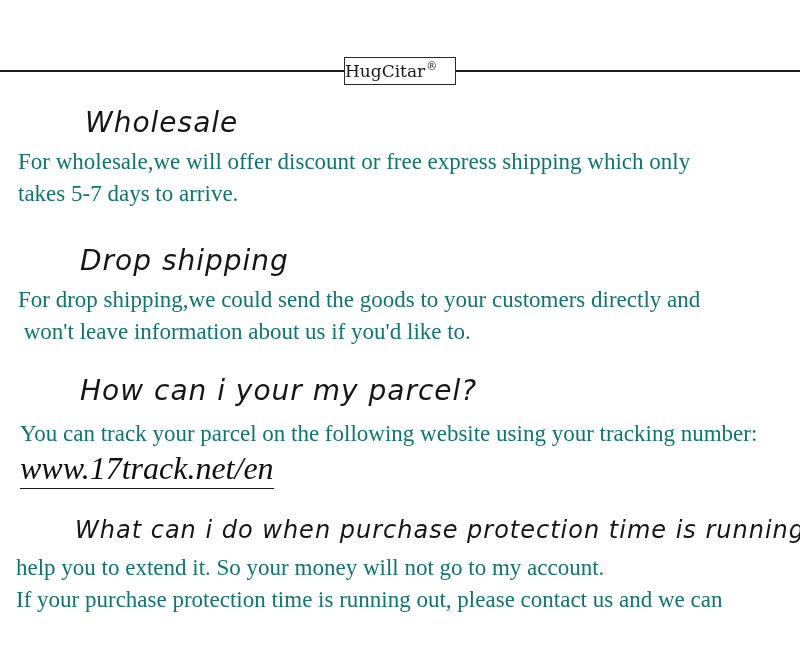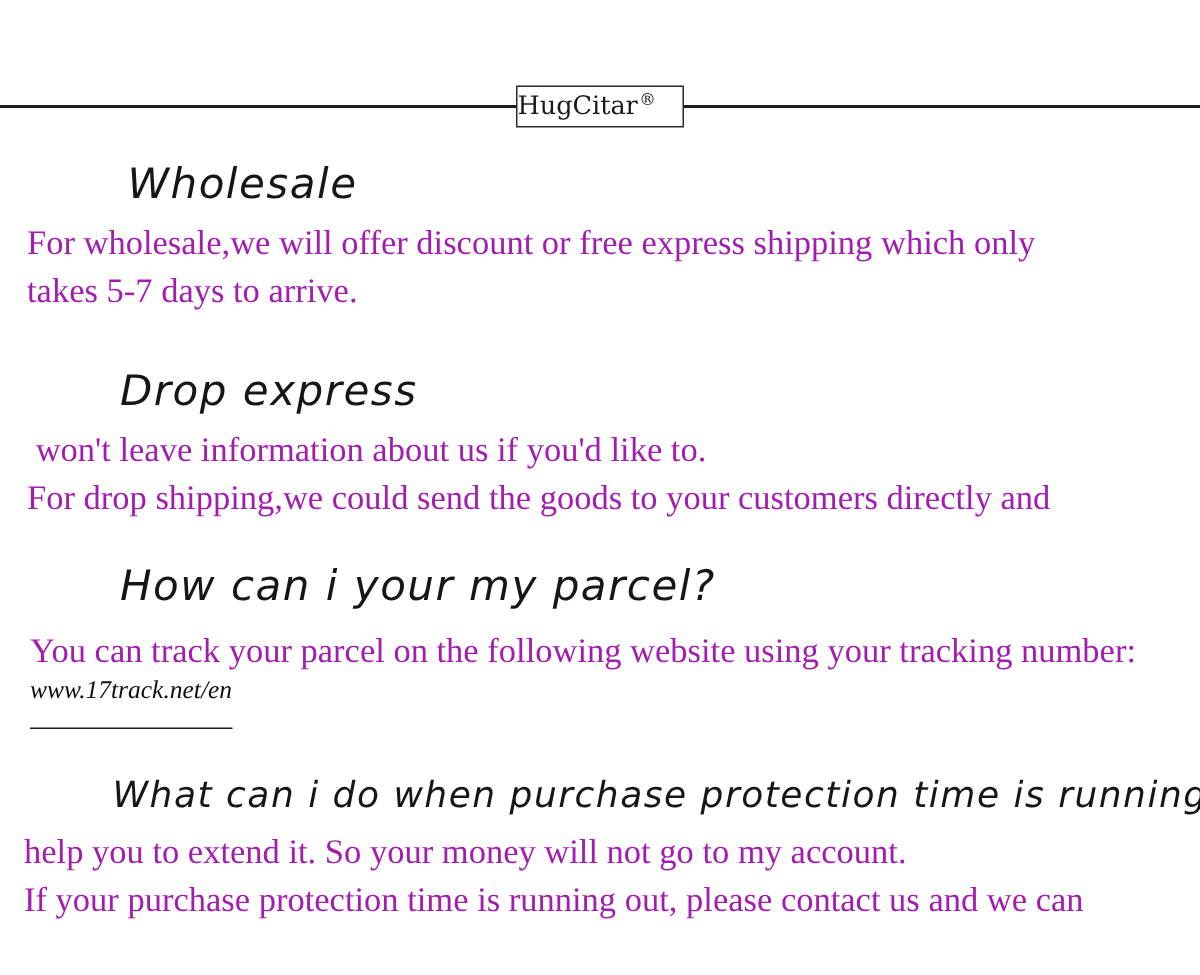--- a/index.html
+++ b/index.html
@@ -57,32 +57,32 @@
     font-size: 28px;
     letter-spacing: 1px;
     color: #161616;
     white-space: nowrap;
   }
   .para {
     position: absolute;
     font-family: "Liberation Serif", serif;
     font-size: 23px;
     line-height: 32px;
-    color: #a21caf;
+    color: #0f766e;
   }
   .para .line { white-space: pre-wrap; }
   .tracking-link {
     position: absolute;
     font-family: "Liberation Serif", serif;
     font-style: italic;
-    font-size: 17px;
+    font-size: 32px;
     color: #0f0f0f;
     text-decoration: none;
     border-bottom: 1.5px solid #1a1a1a;
-    padding-bottom: 15px;
+    padding-bottom: 1px;
     text-align: center;
   }
   .heading-small { font-size: 24px; }
 </style>
 </head>
 <body>
 
 <div class="page">
 
   <div class="header-line"></div>
@@ -90,24 +90,24 @@
     <span>HugCitar</span>
       <sup>®</sup>
   </div>
 
   <div class="hand-heading" style="top:106px; left:85px;">Wholesale</div>
   <div class="para" style="top:146px; left:18px; width:762px;">
     <div class="line">For wholesale,we will offer discount or free express shipping which only</div>
     <div class="line">takes 5-7 days to arrive.</div>
   </div>
 
-  <div class="hand-heading" style="top:244px; left:80px;">Drop express</div>
+  <div class="hand-heading" style="top:244px; left:80px;">Drop shipping</div>
   <div class="para" style="top:284px; left:18px; width:762px;">
+    <div class="line">For drop shipping,we could send the goods to your customers directly and</div>
     <div class="line"> won't leave information about us if you'd like to.</div>
-    <div class="line">For drop shipping,we could send the goods to your customers directly and</div>
   </div>
 
   <div class="hand-heading" style="top:374px; left:80px;">How can i your my parcel?</div>
   <div class="para" style="top:418px; left:20px; width:772px;">
     <div class="line">You can track your parcel on the following website using your tracking number:</div>
   </div>
   <a href="#" class="tracking-link" style="top:450px; left:20px;">www.17track.net/en</a>
 
   <div class="hand-heading heading-small" style="top:516px; left:75px;">What can i do when purchase protection time is running out?</div>
   <div class="para" style="top:552px; left:16px; width:770px;">

